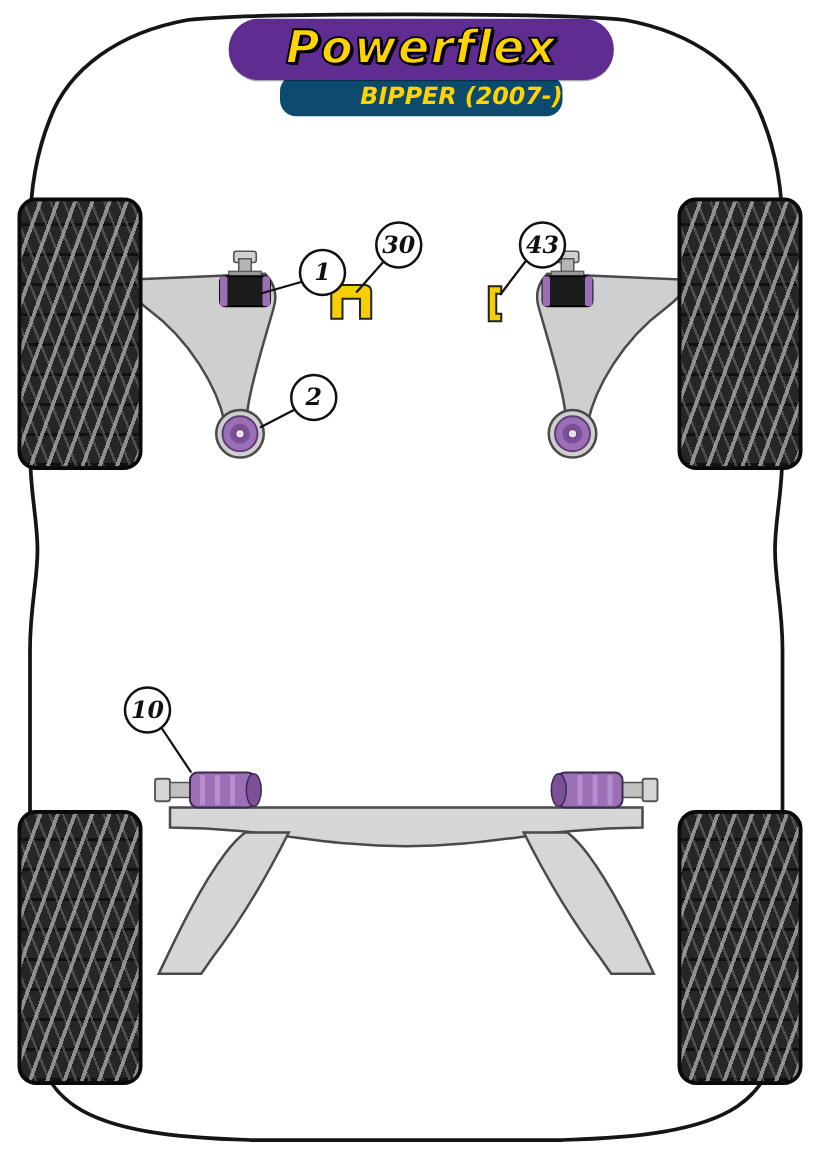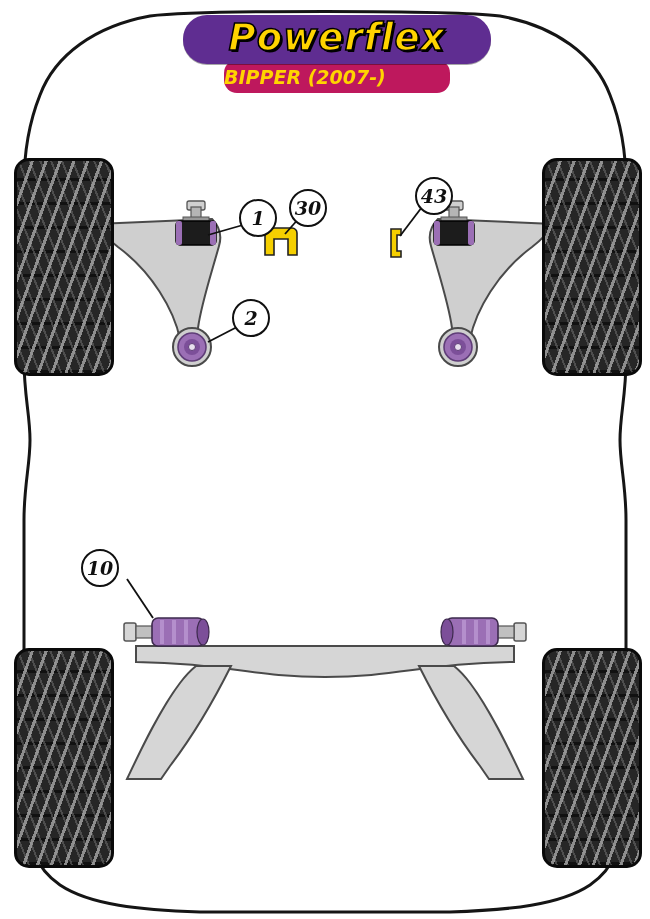--- a/index.html
+++ b/index.html
@@ -33,38 +33,38 @@
   }
   .logo-text{
     font-style:italic;font-weight:bold;font-size:37px;line-height:1;
     color:#ffd400;letter-spacing:1px;
     -webkit-text-stroke:1.5px #000;
     text-shadow:2px 2px 0 #000;
     transform:translateY(-2px);
   }
   .model-banner{
     position:absolute;left:224px;top:60px;width:226px;height:33px;
-    background:#be185d;border-radius:13px;
-    display:flex;align-items:center;justify-content:flex-start;z-index:5;
+    background:#0c4a6e;border-radius:13px;
+    display:flex;align-items:center;justify-content:flex-end;z-index:5;
   }
   .model-text{font-style:italic;font-weight:bold;font-size:19px;color:#ffd400;white-space:nowrap;}
 
   
   .callout{
     position:absolute;width:34px;height:34px;border-radius:50%;
     background:#fff;border:2.5px solid #101010;box-sizing:content-box;
     display:flex;align-items:center;justify-content:center;z-index:7;
     font-family:"DejaVu Serif",serif;font-style:italic;font-weight:bold;
     font-size:19px;color:#101010;cursor:pointer;
   }
   .c1{left:239px;top:199px;}
-  .c30{left:289px;top:177px;margin-top:12px;}
+  .c30{left:300px;top:177px;}
   .c25{left:415px;top:177px;}
   .c2{left:232px;top:299px;}
-  .c10{left:81px;top:549px;}
+  .c10{left:99px;top:549px;}
 </style>
 </head>
 <body>
 
 <div class="stage">
 
   <svg class="diagram" width="650" height="919" viewBox="0 0 650 919">
 
     <path d="M 150,16
          C 95,26 55,55 40,95

